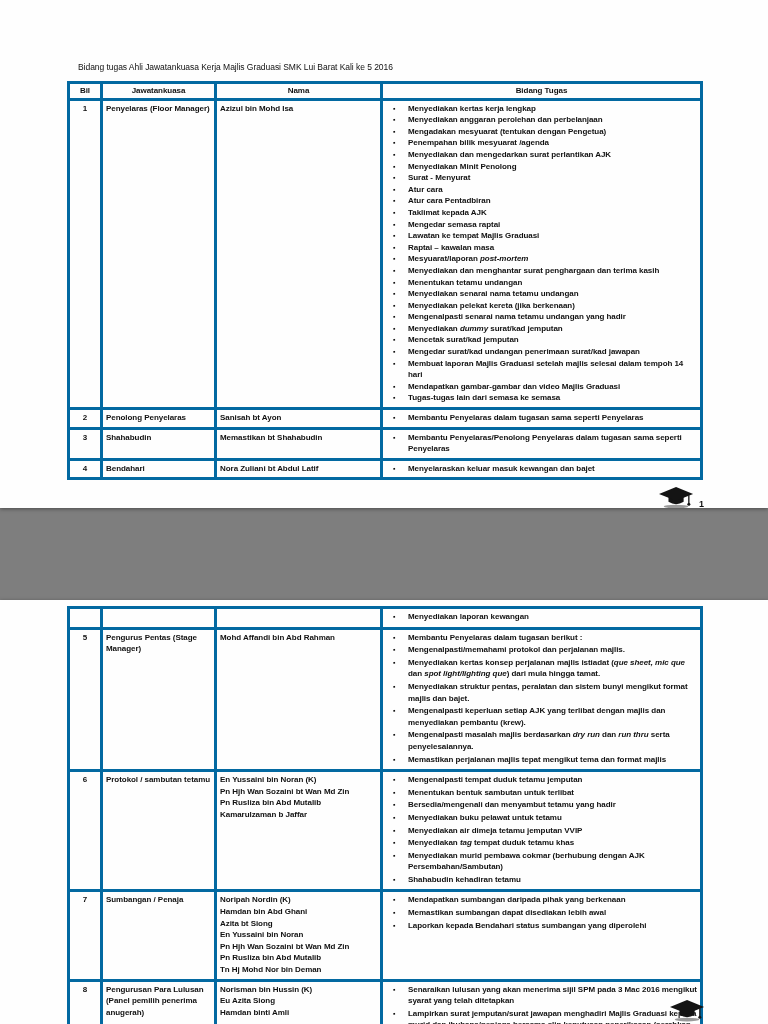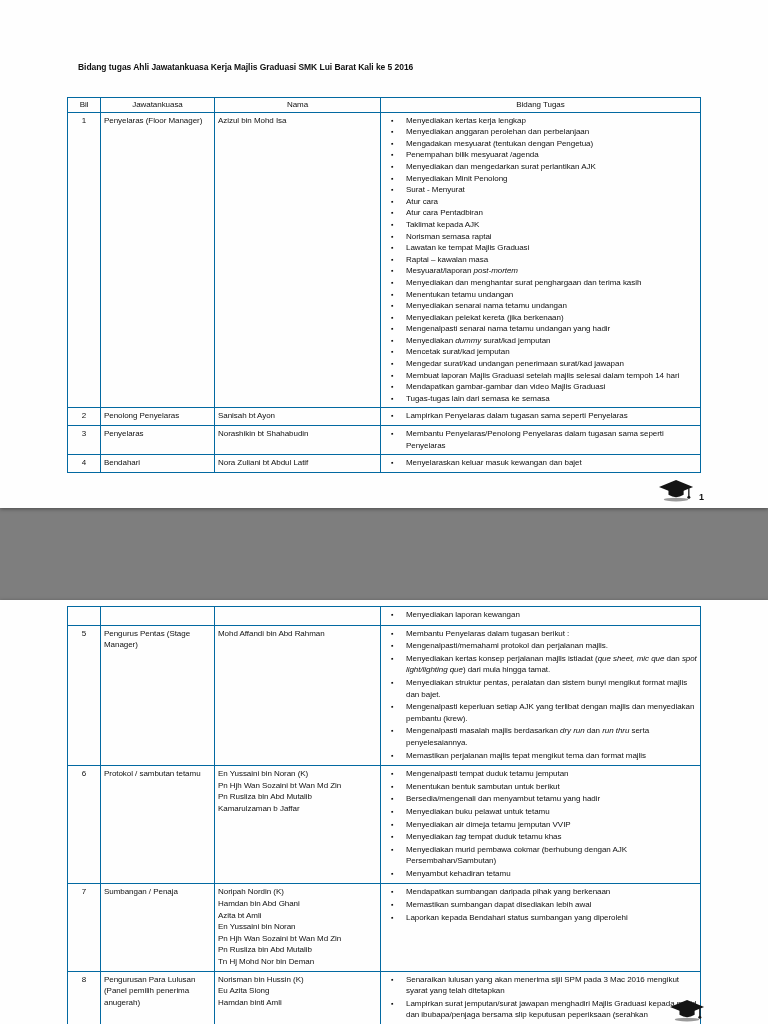--- a/index.html
+++ b/index.html
@@ -14,41 +14,41 @@
     width: 768px;
     position: relative;
     box-shadow: 0 1px 4px rgba(0,0,0,.4);
   }
   #page1 { height: 508px; padding-top: 62px; overflow: hidden; }
   #page2 { height: 424px; padding-top: 6px; margin-top: 92px; overflow: hidden; }
 
   .doc-title {
     margin-left: 78px;
     font-size: 8.5px;
-    font-weight: 700;
+    font-weight: 400;
     letter-spacing: -0.05px;
-    margin-bottom: 25px;
+    margin-bottom: 9px;
   }
 
   table.doc-table {
     border-collapse: collapse;
     table-layout: fixed;
     width: 633px;
     margin-left: 67px;
   }
   .col-bil   { width: 33px; }
   .col-role  { width: 114px; }
   .col-nama  { width: 166px; }
   .col-tugas { width: 320px; }
 
   table.doc-table th, table.doc-table td {
-    border: 1px solid #0369a1;
+    border: 3px solid #0369a1;
     vertical-align: top;
     font-size: 8px;
-    font-weight: 400;
+    font-weight: 700;
     line-height: 1.45;
     letter-spacing: -0.05px;
     padding: 2px 3px 3px 3px;
   }
   table.doc-table th {
     text-align: center;
     padding: 1px 2px;
   }
   td.c-bil { text-align: center; }
 
@@ -141,21 +141,21 @@
             <div class="duty">
               <span class="bullet">▪</span>
               <span class="txt">Atur cara Pentadbiran</span>
             </div>
             <div class="duty">
               <span class="bullet">▪</span>
               <span class="txt">Taklimat kepada AJK</span>
             </div>
             <div class="duty">
               <span class="bullet">▪</span>
-              <span class="txt">Norisman semasa raptai</span>
+              <span class="txt">Mengedar semasa raptai</span>
             </div>
             <div class="duty">
               <span class="bullet">▪</span>
               <span class="txt">Lawatan ke tempat Majlis Graduasi</span>
             </div>
             <div class="duty">
               <span class="bullet">▪</span>
               <span class="txt">Raptai – kawalan masa</span>
             </div>
             <div class="duty">
@@ -210,29 +210,29 @@
         </tr>
         <tr>
           <td class="c-bil">2</td>
           <td class="c-role">Penolong Penyelaras</td>
           <td class="c-nama">
             <div class="name-line">Sanisah bt Ayon</div>
           </td>
           <td class="c-tugas">
             <div class="duty">
               <span class="bullet">▪</span>
-              <span class="txt">Lampirkan Penyelaras dalam tugasan sama seperti Penyelaras</span>
+              <span class="txt">Membantu Penyelaras dalam tugasan sama seperti Penyelaras</span>
             </div>
           </td>
         </tr>
         <tr>
           <td class="c-bil">3</td>
-          <td class="c-role">Penyelaras</td>
-          <td class="c-nama">
-            <div class="name-line">Norashikin bt Shahabudin</div>
+          <td class="c-role">Shahabudin</td>
+          <td class="c-nama">
+            <div class="name-line">Memastikan bt Shahabudin</div>
           </td>
           <td class="c-tugas">
             <div class="duty">
               <span class="bullet">▪</span>
               <span class="txt">Membantu Penyelaras/Penolong Penyelaras dalam tugasan sama seperti Penyelaras</span>
             </div>
           </td>
         </tr>
         <tr>
           <td class="c-bil">4</td>
@@ -329,21 +329,21 @@
             <div class="name-line">Pn Rusliza bin Abd Mutalib</div>
             <div class="name-line">Kamarulzaman b Jaffar</div>
           </td>
           <td class="c-tugas">
             <div class="duty">
               <span class="bullet">▪</span>
               <span class="txt">Mengenalpasti tempat duduk tetamu jemputan</span>
             </div>
             <div class="duty">
               <span class="bullet">▪</span>
-              <span class="txt">Menentukan bentuk sambutan untuk berikut</span>
+              <span class="txt">Menentukan bentuk sambutan untuk terlibat</span>
             </div>
             <div class="duty">
               <span class="bullet">▪</span>
               <span class="txt">Bersedia/mengenali dan  menyambut tetamu yang hadir</span>
             </div>
             <div class="duty">
               <span class="bullet">▪</span>
               <span class="txt">Menyediakan buku pelawat untuk tetamu</span>
             </div>
             <div class="duty">
@@ -353,31 +353,31 @@
             <div class="duty">
               <span class="bullet">▪</span>
               <span class="txt">Menyediakan <i>tag</i> tempat duduk tetamu khas</span>
             </div>
             <div class="duty">
               <span class="bullet">▪</span>
               <span class="txt">Menyediakan murid pembawa cokmar (berhubung dengan AJK Persembahan/Sambutan)</span>
             </div>
             <div class="duty">
               <span class="bullet">▪</span>
-              <span class="txt">Menyambut kehadiran tetamu</span>
+              <span class="txt">Shahabudin kehadiran tetamu</span>
             </div>
           </td>
         </tr>
         <tr>
           <td class="c-bil">7</td>
           <td class="c-role">Sumbangan / Penaja</td>
           <td class="c-nama">
             <div class="name-line">Noripah Nordin (K)</div>
             <div class="name-line">Hamdan bin Abd Ghani</div>
-            <div class="name-line">Azita bt Amli</div>
+            <div class="name-line">Azita bt Siong</div>
             <div class="name-line">En Yussaini bin Noran</div>
             <div class="name-line">Pn Hjh Wan Sozaini bt Wan Md Zin</div>
             <div class="name-line">Pn Rusliza bin Abd Mutalib</div>
             <div class="name-line">Tn Hj Mohd Nor bin Deman</div>
           </td>
           <td class="c-tugas">
             <div class="duty">
               <span class="bullet">▪</span>
               <span class="txt">Mendapatkan sumbangan daripada pihak yang berkenaan</span>
             </div>

